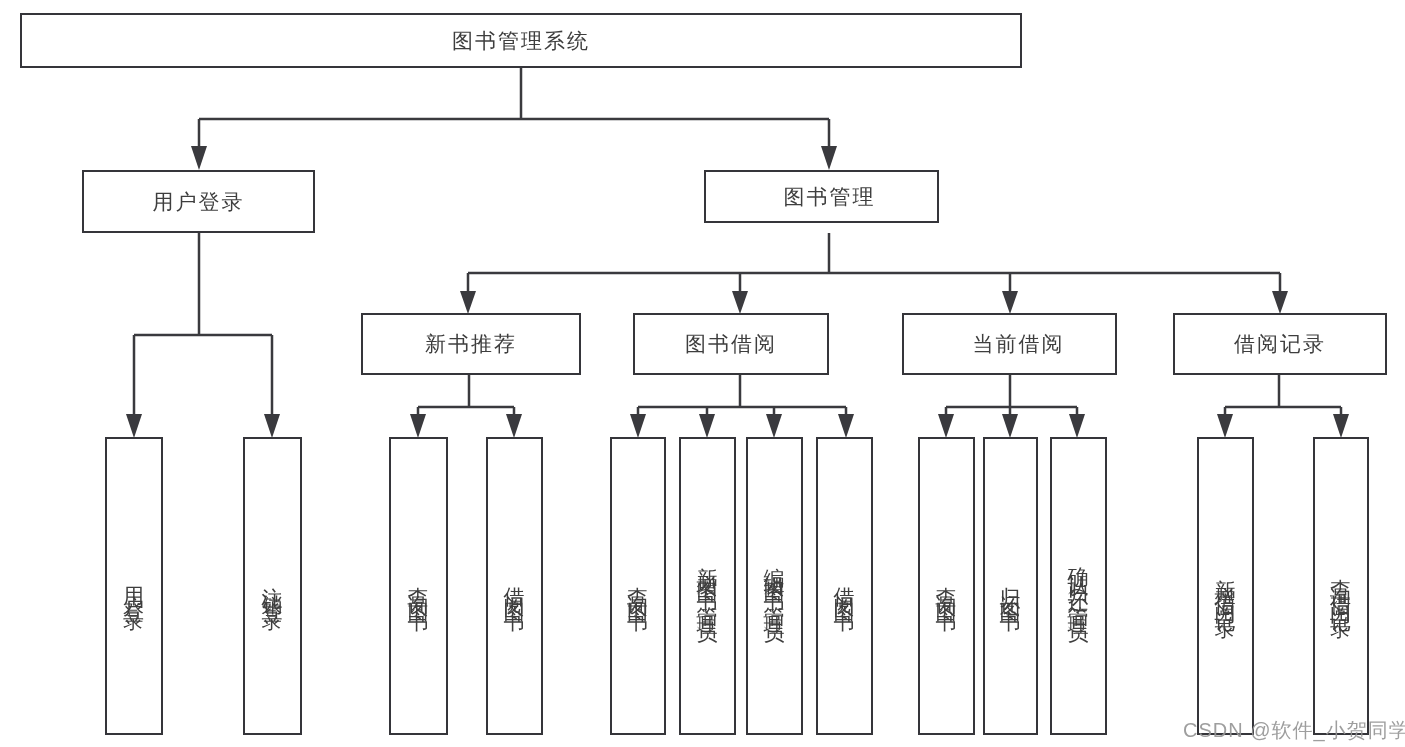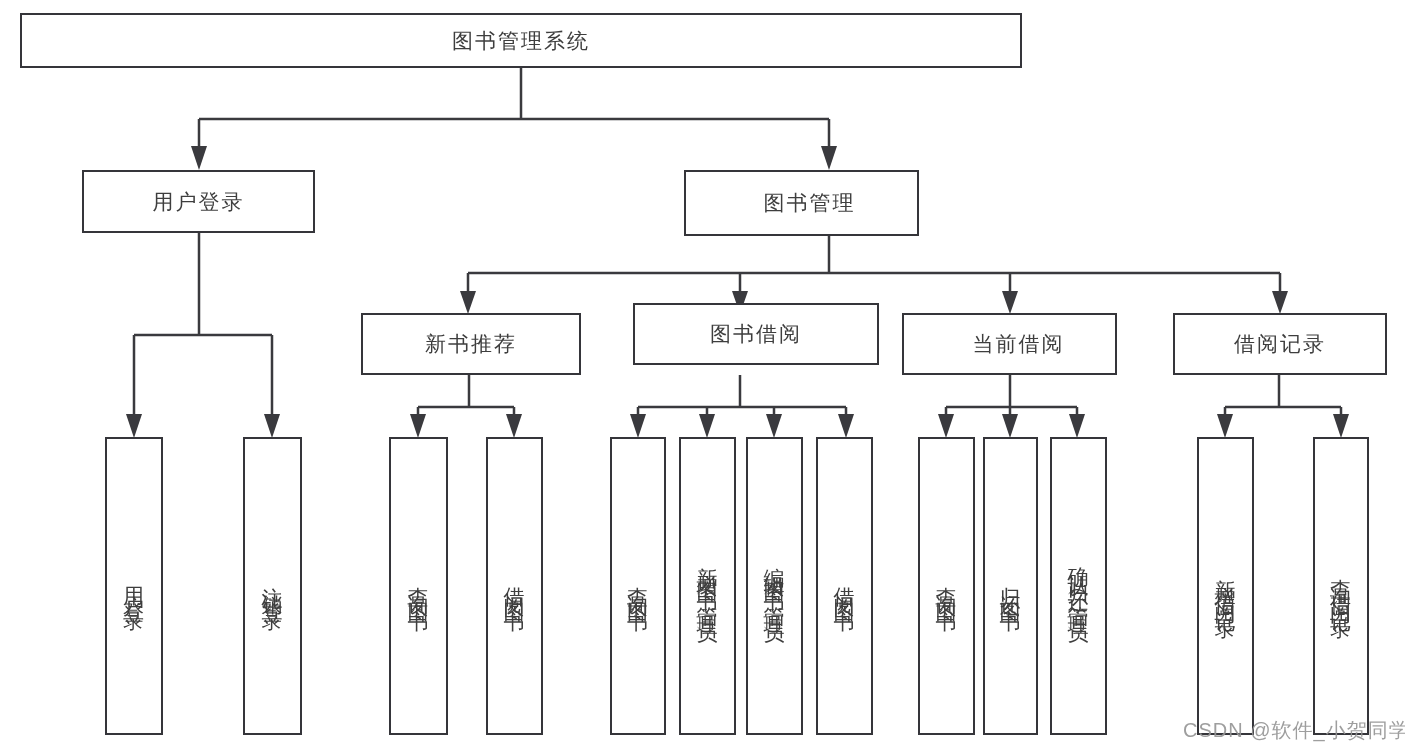--- a/index.html
+++ b/index.html
@@ -108,28 +108,28 @@
     </g>
   </svg>
 
   <div class="node" style="left:20px; top:13px; width:1002px; height:55px;">
     <span>图书管理系统</span>
   </div>
 
   <div class="node" style="left:82px; top:170px; width:233px; height:63px;">
     <span>用户登录</span>
   </div>
-  <div class="node" style="left:684px; top:170px; width:235px; height:66px;padding-left:16px;">
+  <div class="node" style="left:704px; top:170px; width:235px; height:53px;padding-left:16px;">
     <span>图书管理</span>
   </div>
 
   <div class="node" style="left:361px; top:313px; width:220px; height:62px;">
     <span>新书推荐</span>
   </div>
-  <div class="node" style="left:633px; top:303px; width:246px; height:62px;">
+  <div class="node" style="left:633px; top:313px; width:196px; height:62px;">
     <span>图书借阅</span>
   </div>
   <div class="node" style="left:902px; top:313px; width:215px; height:62px;padding-left:18px;">
     <span>当前借阅</span>
   </div>
   <div class="node" style="left:1173px; top:313px; width:214px; height:62px;">
     <span>借阅记录</span>
   </div>
 
   <div class="node leaf" style="left:105px; width:58px;">

